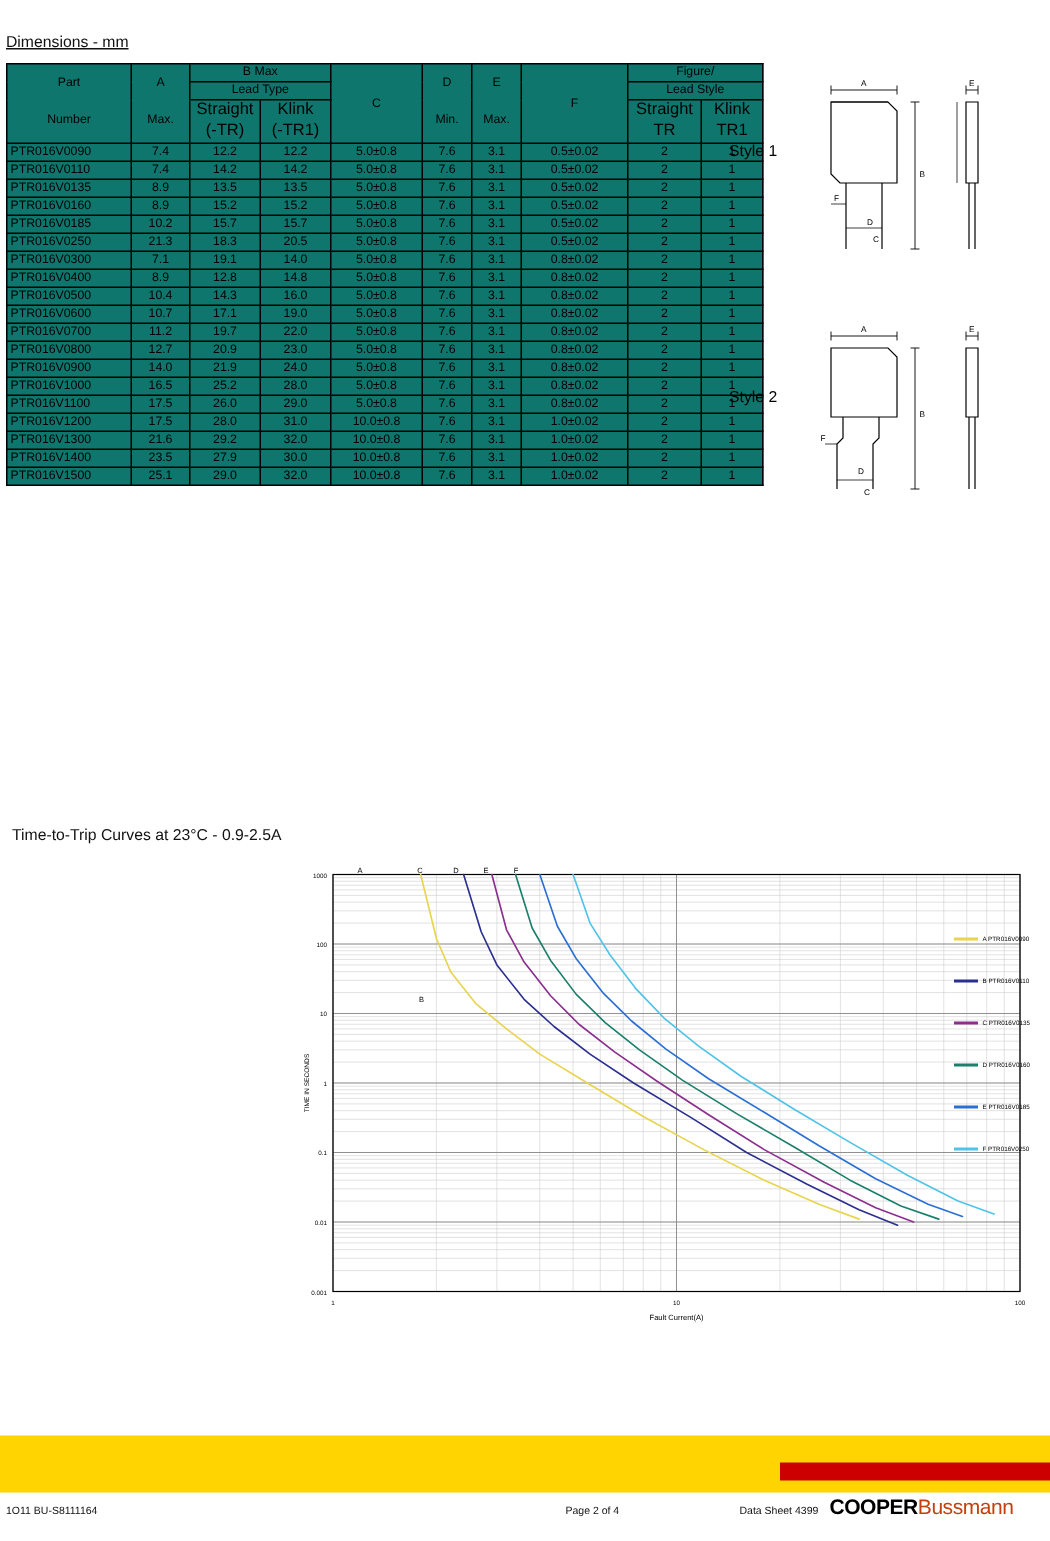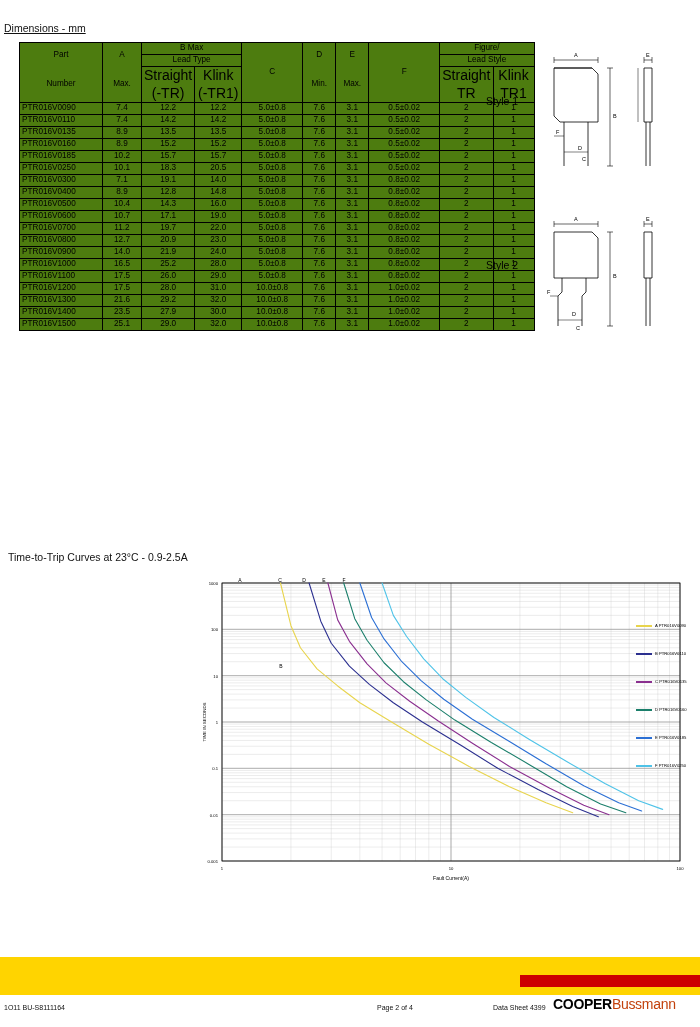--- a/index.html
+++ b/index.html
@@ -23,34 +23,33 @@
     color: #111;
   }
   #dim-title { left: 4px; top: 22px; text-decoration: underline; }
 
   table.dims {
     position: absolute;
     left: 4px;
     top: 42px;
     border-collapse: collapse;
     font-size: 8.2px;
-    background: #4d7c0f;
-    margin-left: 15px;
+    background: #0f766e;
   }
   table.dims td, table.dims th {
     border: 1px solid #000;
     padding: 0px 2px;
     text-align: center;
     font-weight: normal;
     line-height: 1.25;
     height: 11px;
   }
   table.dims th { font-size: 8.2px; }
   table.dims td.part { text-align: left; padding-left: 2px; }
-  .hdr-sub { font-size: 14px; }
+  .hdr-sub { font-size: 11px; }
   .nb-b { border-bottom: none !important; }
   .nb-t { border-top: none !important; }
 
   
   .style-label {
     position: absolute;
     font-size: 10.5px;
     font-weight: normal;
     margin-top: 47px;
   }
@@ -226,21 +225,21 @@
         <td>15.7</td>
         <td>5.0±0.8</td>
         <td>7.6</td>
         <td>3.1</td>
         <td>0.5±0.02</td>
         <td>2</td>
         <td>1</td>
       </tr>
       <tr>
         <td class="part">PTR016V0250</td>
-        <td>10.1</td>
+        <td>21.3</td>
         <td>18.3</td>
         <td>20.5</td>
         <td>5.0±0.8</td>
         <td>7.6</td>
         <td>3.1</td>
         <td>0.5±0.02</td>
         <td>2</td>
         <td>1</td>
       </tr>
       <tr>

